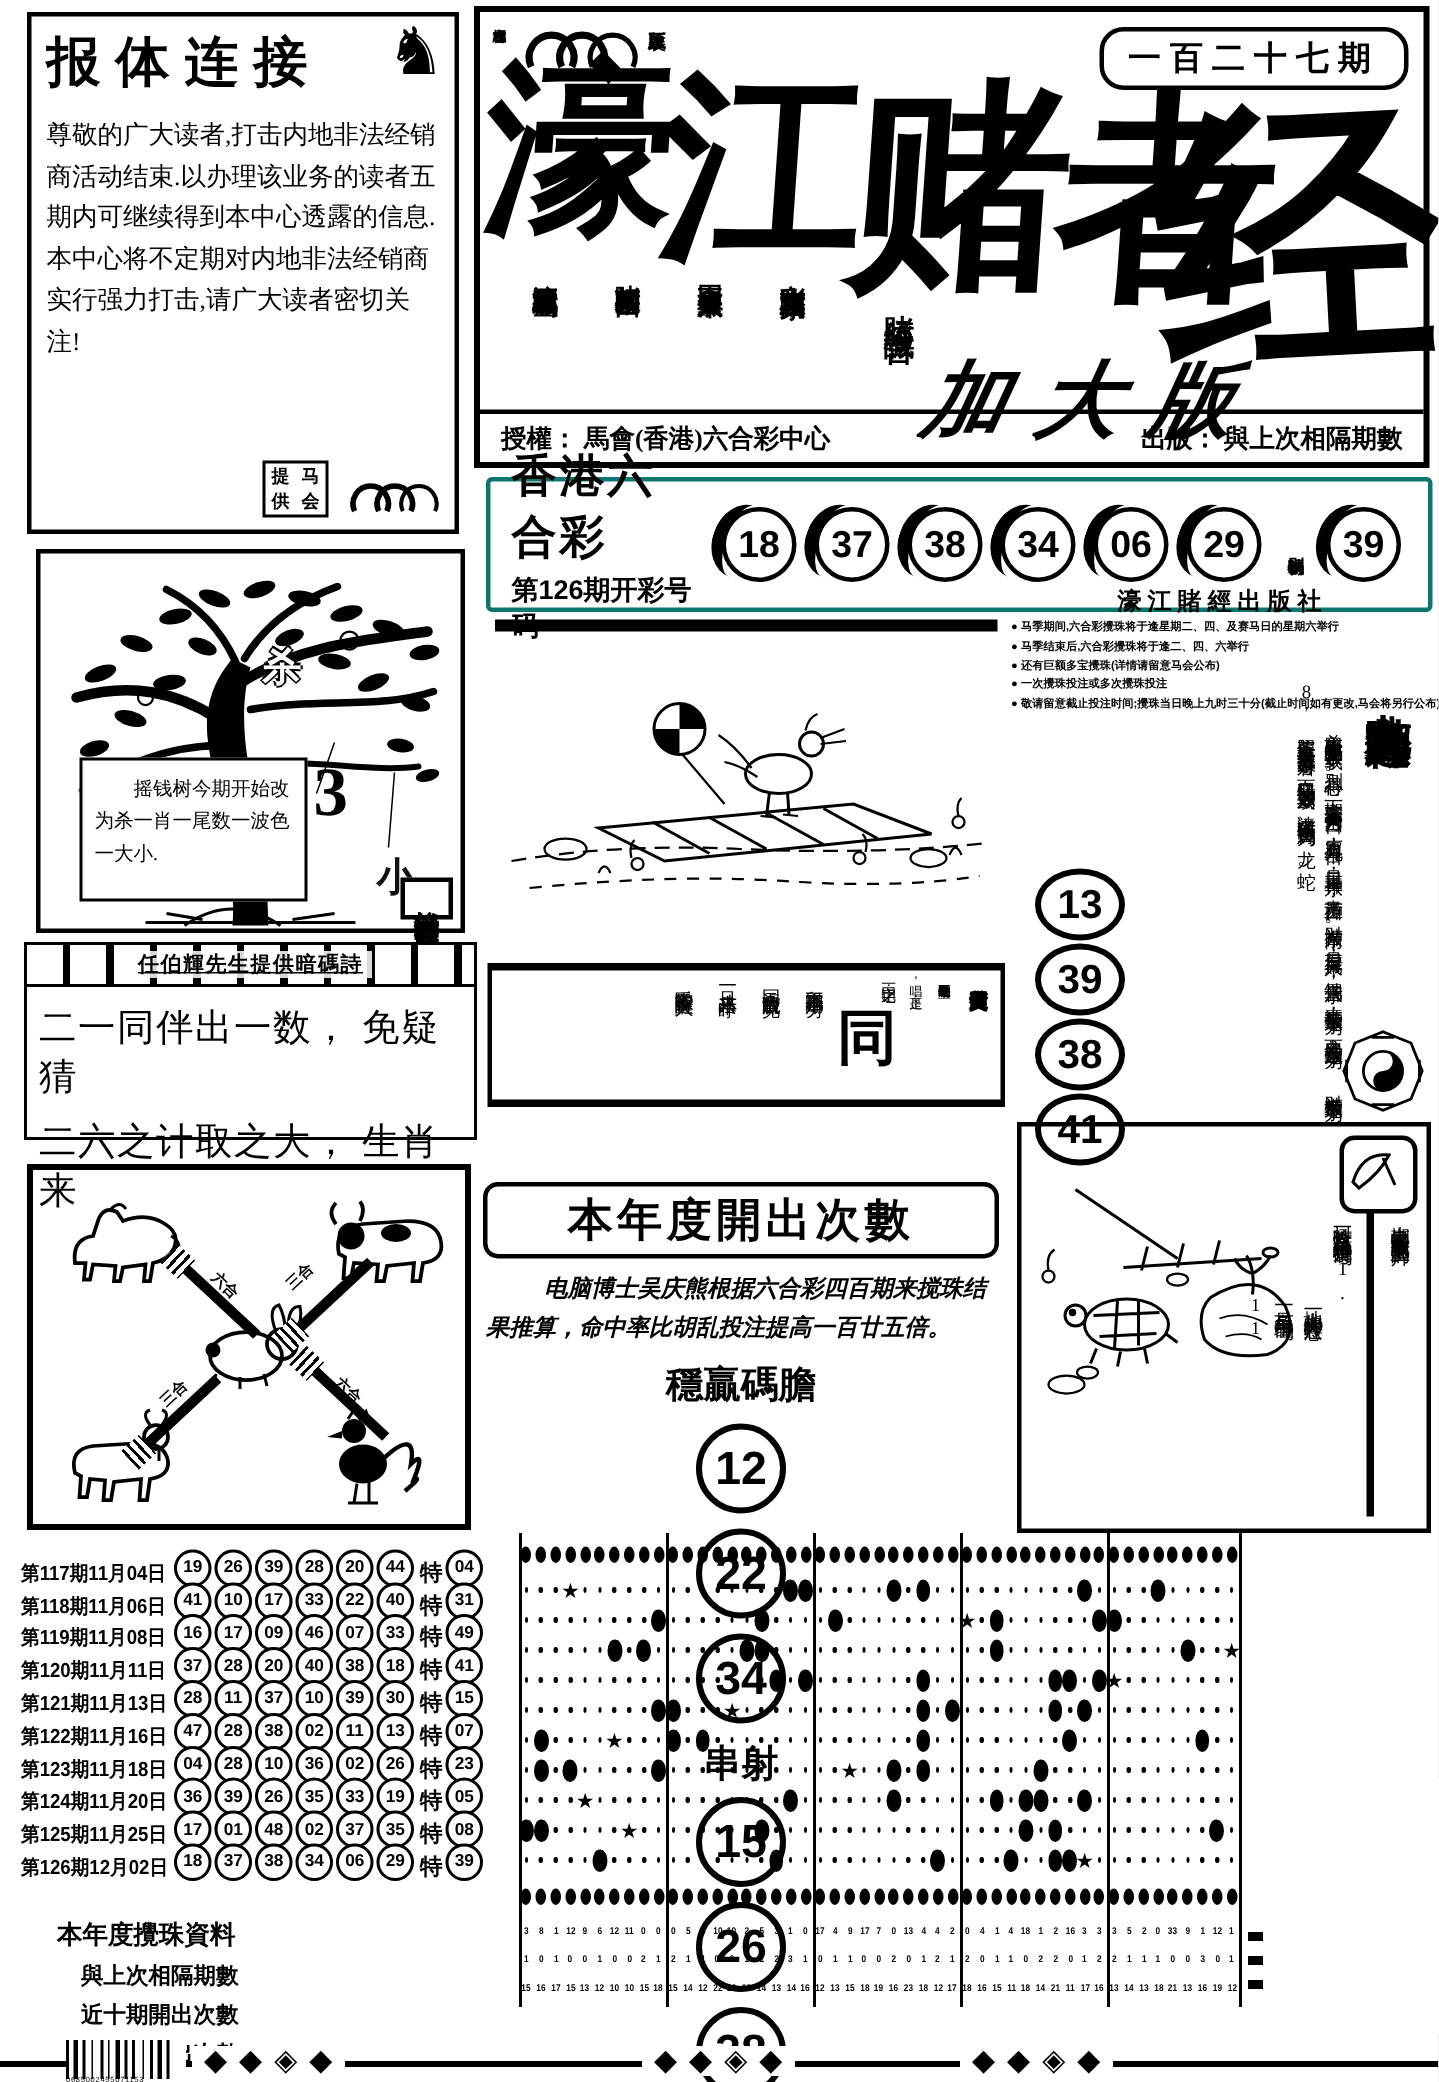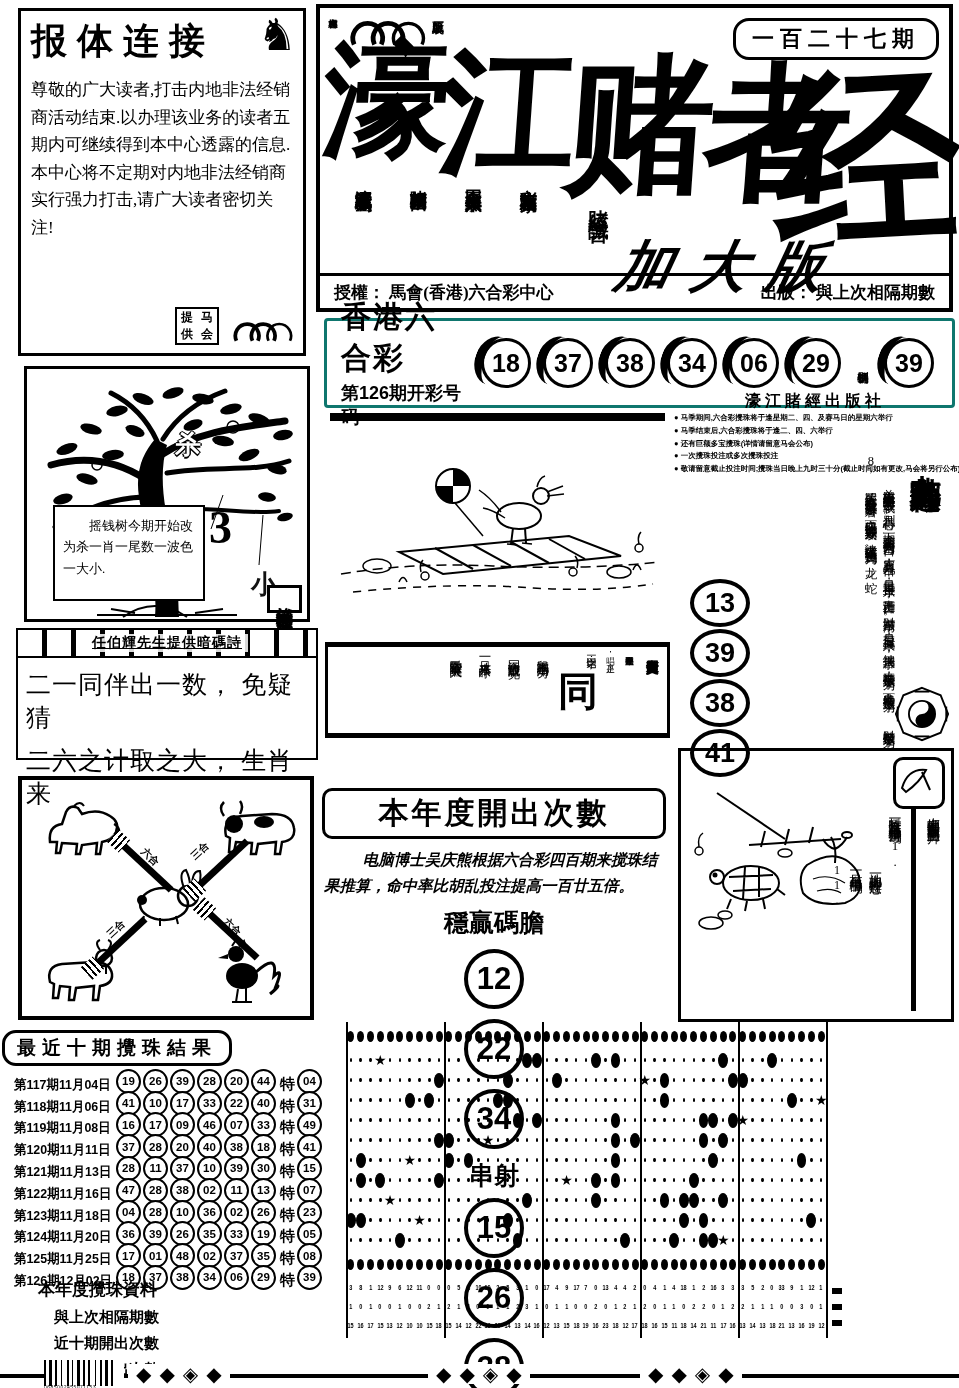--- a/index.html
+++ b/index.html
@@ -463,21 +463,20 @@
     <div id="map-text">
         <div class="l1">上期幅寻宝图看若然把树上的三片</div>
         <div class="l2">树叶连念一只乌龟可中埋特别号码31.</div>
         <div class="l3">地上的一片树叶连念</div>
         <div class="l4">一只乌龟可中埋平码</div>
         <div class="l5">11.</div>
       </div>
   </div>
 
   <div id="results" class="abs">
-    <div id="results-title">最近十期攪珠結果</div>
     <div id="results-rows">
         <div class="rrow">
           <span class="rlabel">第117期11月04日</span>
           <span class="rnum">19</span>
           <span class="rnum">26</span>
           <span class="rnum">39</span>
           <span class="rnum">28</span>
           <span class="rnum">20</span>
           <span class="rnum">44</span>
           <span class="rte">特</span>

